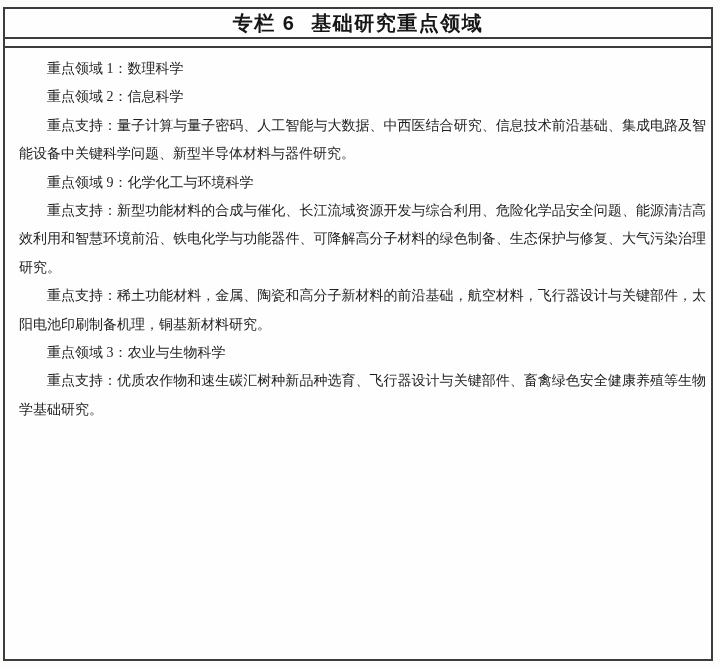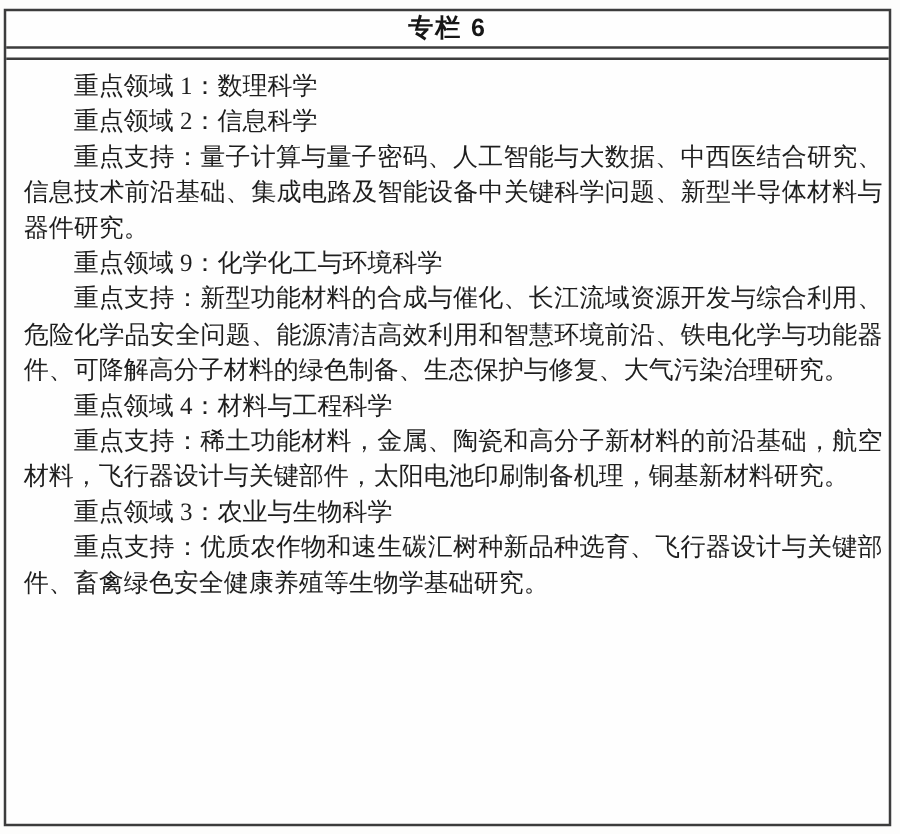--- a/index.html
+++ b/index.html
@@ -28,57 +28,58 @@
     height: 654px;
     box-sizing: border-box;
     border: 2px solid #3c3c3c;
     background: #fefefe;
   }
   .panel-header {
     height: 28px;
     box-sizing: content-box;
     border-bottom: 2px solid #3c3c3c;
     display: flex;
-    align-items: flex-start;
+    align-items: center;
     justify-content: center;
     font-family: "Liberation Sans", "DejaVu Sans", sans-serif;
     font-weight: 700;
     font-size: 20px;
     letter-spacing: 1.5px;
     color: #161616;
   }
   .panel-header .header-title {
     margin-left: 16px;
   }
   .panel-sep {
     height: 7px;
     border-bottom: 2px solid #3c3c3c;
   }
   .panel-body {
     padding: 7px 5px 0 14px;
-    font-size: 20px;
+    font-size: 14px;
     line-height: 28.4px;
   }
   .panel-body p.line {
     margin: 0;
     text-indent: 2em;
     text-align: justify;
     text-align-last: left;
     word-break: break-all;
     overflow-wrap: anywhere;
   }
 </style>
 </head>
 <body>
 
 <div class="scan-page">
   <div class="panel">
 
     <div class="panel-header">
       <span class="header-prefix">专栏 6</span>
+      <span class="header-title">基础研究重点领域</span>
     </div>
 
     <div class="panel-sep"></div>
 
     <div class="panel-body">
 
       <div class="section">
         <p class="line heading">重点领域 1：数理科学</p>
       </div>
 
@@ -86,21 +87,20 @@
         <p class="line heading">重点领域 2：信息科学</p>
         <p class="line body">重点支持：量子计算与量子密码、人工智能与大数据、中西医结合研究、信息技术前沿基础、集成电路及智能设备中关键科学问题、新型半导体材料与器件研究。</p>
       </div>
 
       <div class="section">
         <p class="line heading">重点领域 9：化学化工与环境科学</p>
         <p class="line body">重点支持：新型功能材料的合成与催化、长江流域资源开发与综合利用、危险化学品安全问题、能源清洁高效利用和智慧环境前沿、铁电化学与功能器件、可降解高分子材料的绿色制备、生态保护与修复、大气污染治理研究。</p>
       </div>
 
       <div class="section">
-        <p class="line heading">重点领域 4：材料与工程科学</p>
         <p class="line body">重点支持：稀土功能材料，金属、陶瓷和高分子新材料的前沿基础，航空材料，飞行器设计与关键部件，太阳电池印刷制备机理，铜基新材料研究。</p>
       </div>
 
       <div class="section">
         <p class="line heading">重点领域 3：农业与生物科学</p>
         <p class="line body">重点支持：优质农作物和速生碳汇树种新品种选育、飞行器设计与关键部件、畜禽绿色安全健康养殖等生物学基础研究。</p>
       </div>
 
       <div class="section">
       </div>

